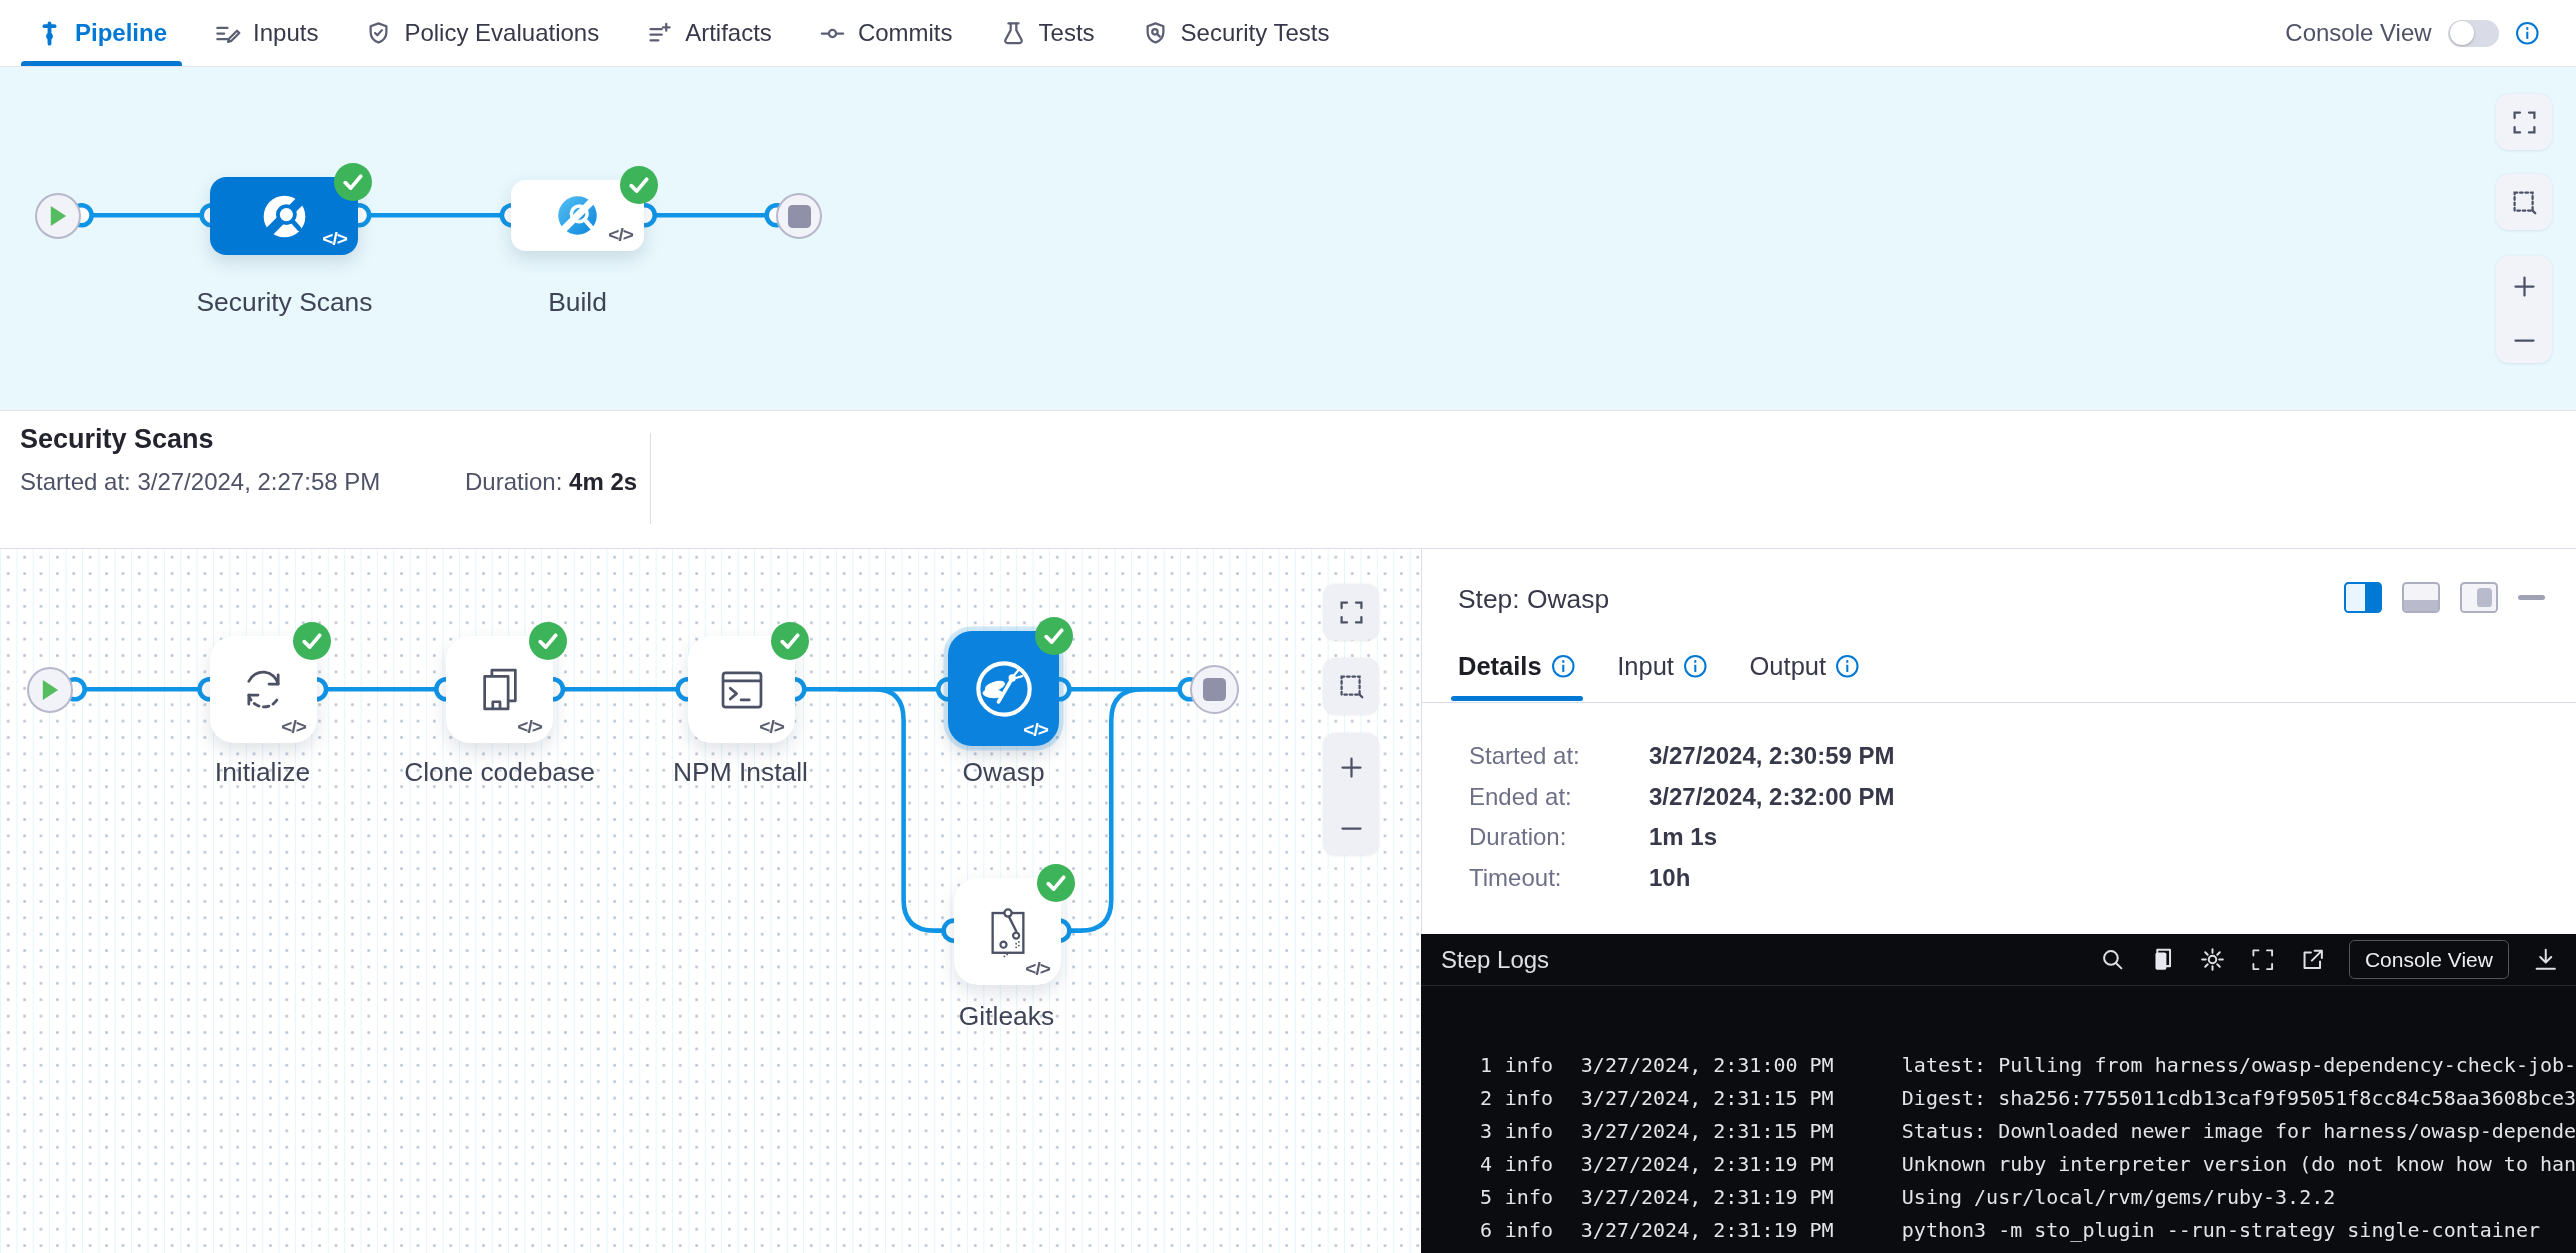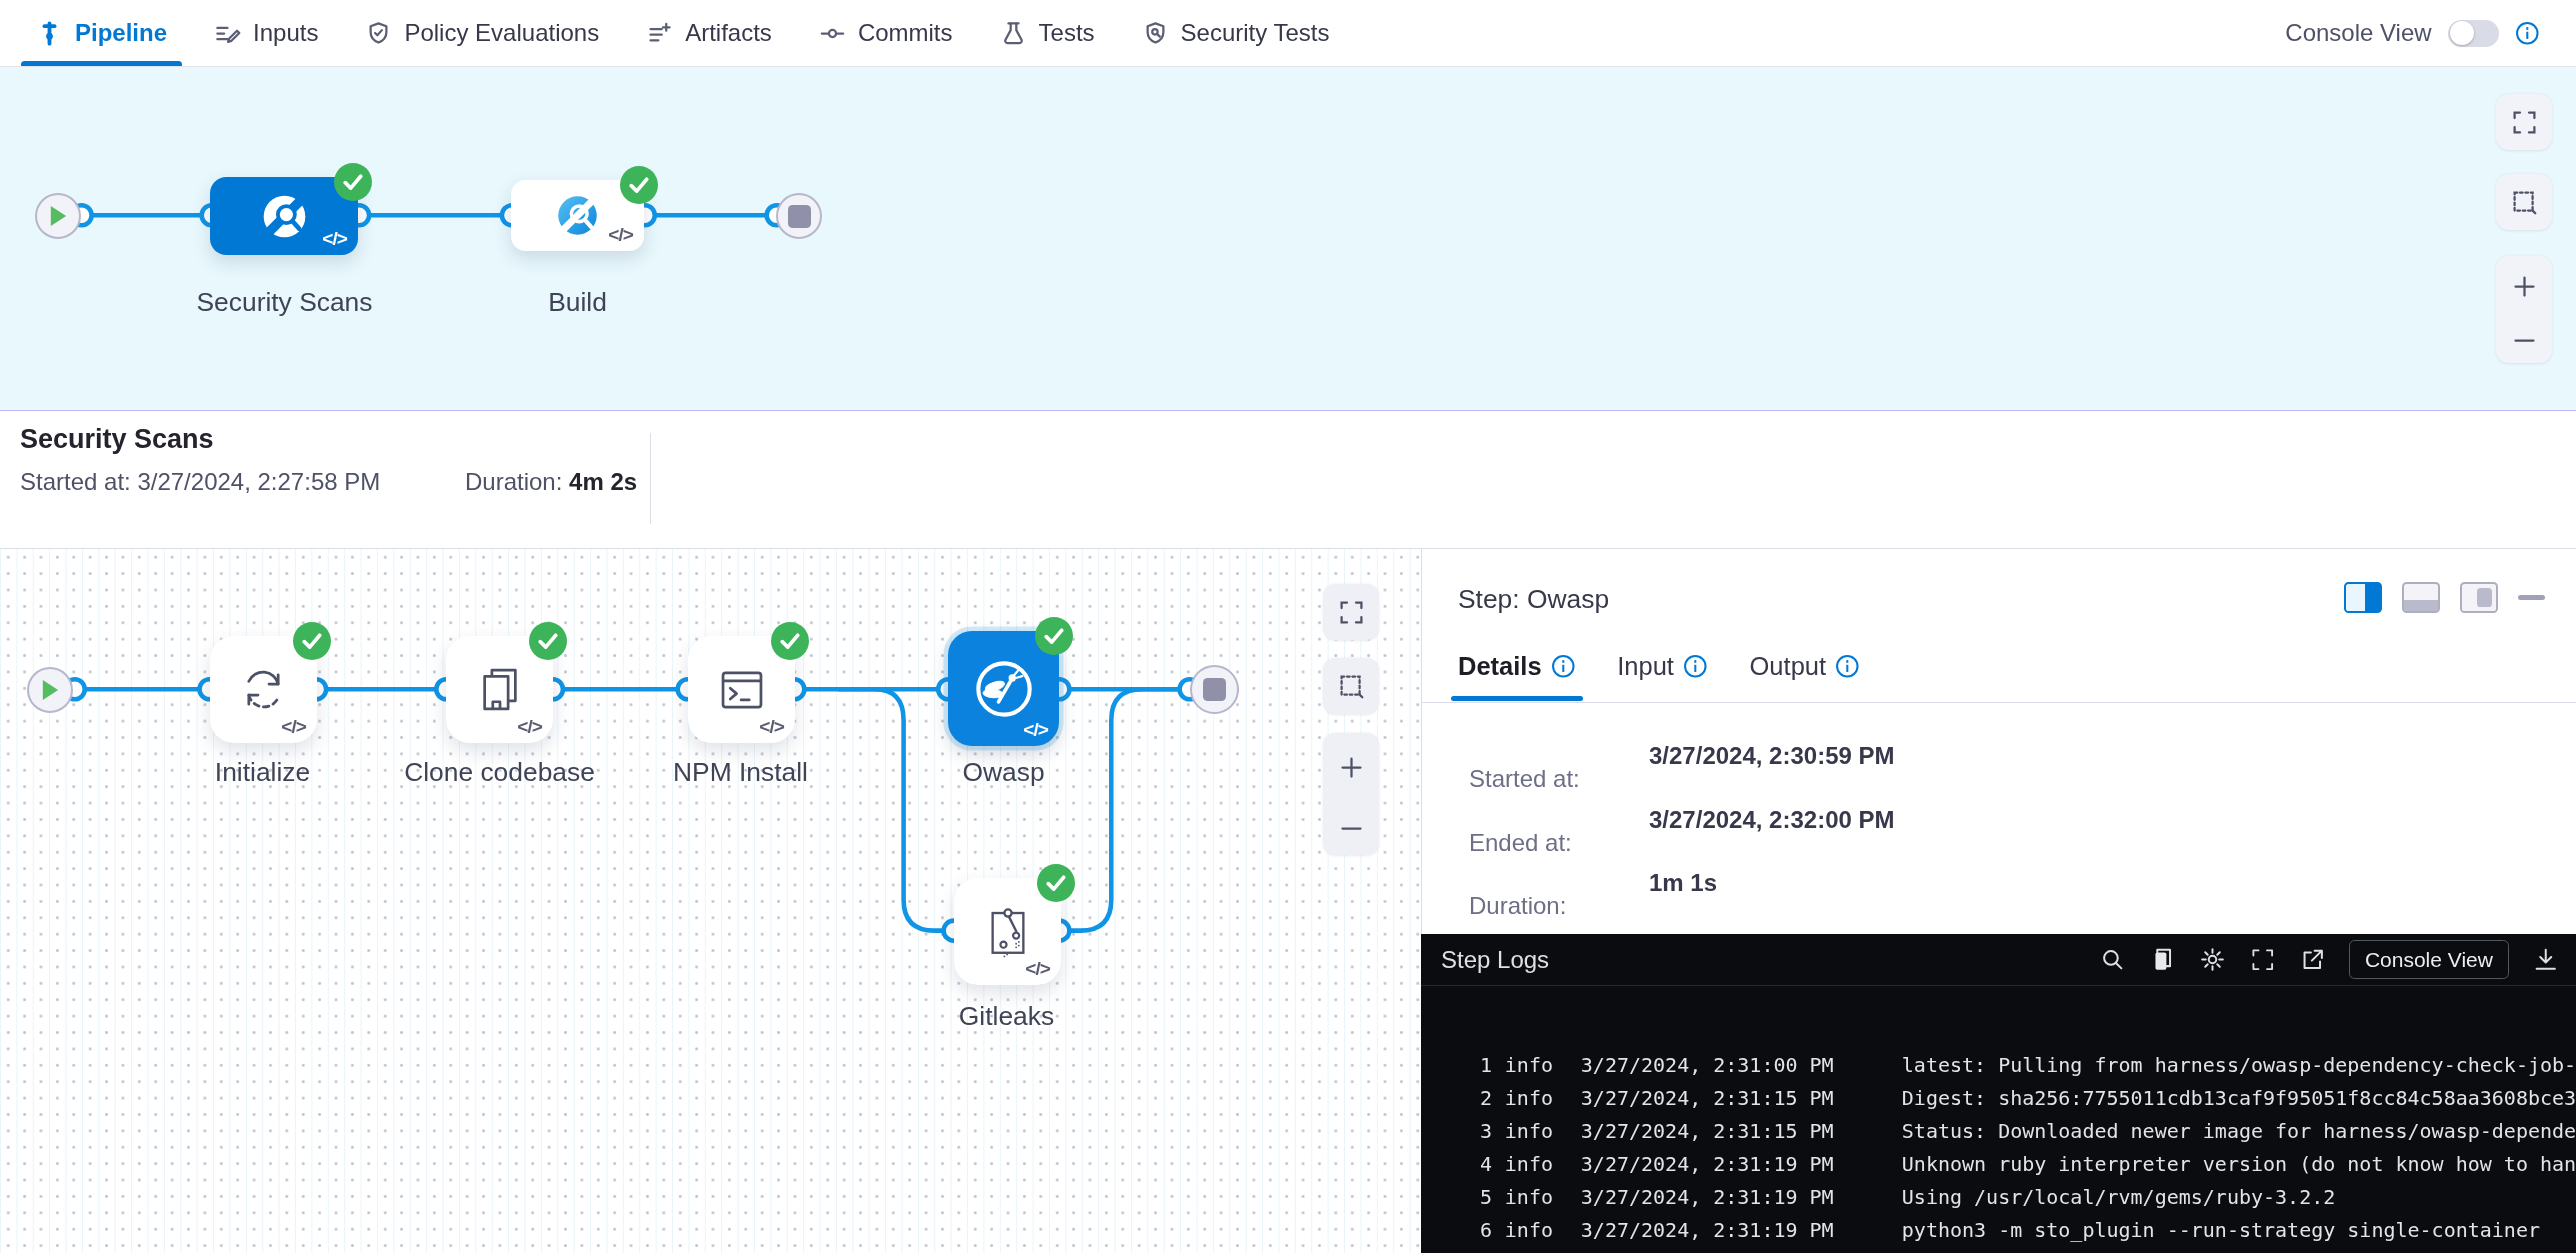--- a/index.html
+++ b/index.html
@@ -1,17 +1,17 @@
 <!DOCTYPE html>
 <html style="font-size:14.6px"><head>
 <meta charset="utf-8">
 <style>
   html,body{margin:0;padding:0;background:#fff;}
   .app{position:relative;width:2576px;height:1253px;overflow:hidden;
-       font-family:"Liberation Sans",sans-serif;color:#37394a;background:#c4b5fd;}
+       font-family:"Liberation Sans",sans-serif;color:#37394a;background:#e5e5e5;}
   .abs{position:absolute;}
 
   
   #nav{position:absolute;top:0;left:0;right:0;height:67px;background:#fff;
        border-bottom:0.9px solid #e2e3ea;display:flex;align-items:center;padding:0 36px;box-sizing:border-box;}
   .nav-items{display:flex;align-items:center;gap:47px;height:100%;}
   .nav-item{display:flex;align-items:center;gap:12px;font-size:24px;color:#37394a;height:100%;position:relative;cursor:pointer;}
   .nav-item svg{width:27px;height:27px;stroke:#5c5f74;stroke-width:2;fill:none;stroke-linecap:round;stroke-linejoin:round;}
   .nav-item.active{color:#0278d5;font-weight:bold;}
   .nav-item.active svg{stroke:#0278d5;}
@@ -74,21 +74,21 @@
   .layout-ic.float::after{content:"";position:absolute;right:3.6px;top:3.6px;bottom:3.6px;width:45%;border-radius:3.6px;background:#b9bacb;}
   .minus-ic{width:27px;height:4.6px;border-radius:2.7px;background:#9fa1b4;}
 
   #tabs{position:absolute;left:36px;top:103px;display:flex;gap:42px;font-size:25.5px;align-items:flex-end;}
   .tab{display:flex;align-items:center;gap:9px;color:#37394a;position:relative;padding-bottom:20px;}
   .tab.active{font-weight:bold;color:#1d1d26;}
   .tab.active::after{content:"";position:absolute;left:-7.3px;right:-7.3px;bottom:0;height:5.5px;border-radius:3.6px;background:#0278d5;}
   #tabs-divider{position:absolute;left:0;right:0;top:153px;border-bottom:0.9px solid #dcdde7;}
   .details-rows{position:absolute;left:47px;top:193px;}
   .d-row{display:flex;margin-bottom:13.7px;font-size:24px;line-height:27px;}
-  .d-label{width:180px;color:#6d6f86;margin-top:23px;}
+  .d-label{width:180px;color:#6d6f86;}
   .d-value{color:#37394a;font-weight:bold;}
 
   
   #logs{position:absolute;left:1421px;top:934px;width:1155px;height:320px;background:#0a0c0f;overflow:hidden;}
   #logs-header{position:absolute;top:0;left:0;right:0;height:52px;border-bottom:0.9px solid #26292e;
      display:flex;align-items:center;padding:0 18px 0 20px;box-sizing:border-box;}
   #logs-title{font-size:24px;color:#dfe0e6;text-align:right;}
   #logs-icons{margin-left:auto;display:flex;align-items:center;gap:24px;}
   #logs-icons svg{stroke:#dfe0e6;fill:none;stroke-width:2.2;stroke-linecap:round;stroke-linejoin:round;}
   .console-btn{border:1.8px solid #54575e;border-radius:5.5px;padding:6.4px 14.6px;font-size:21px;color:#ecedf1;}

